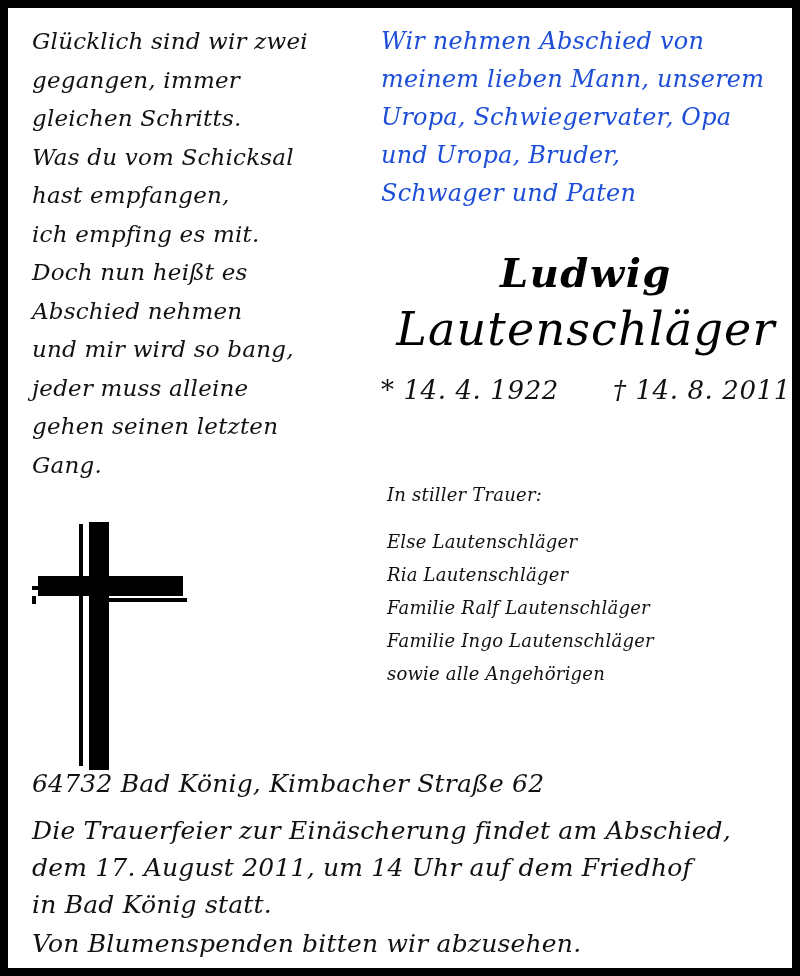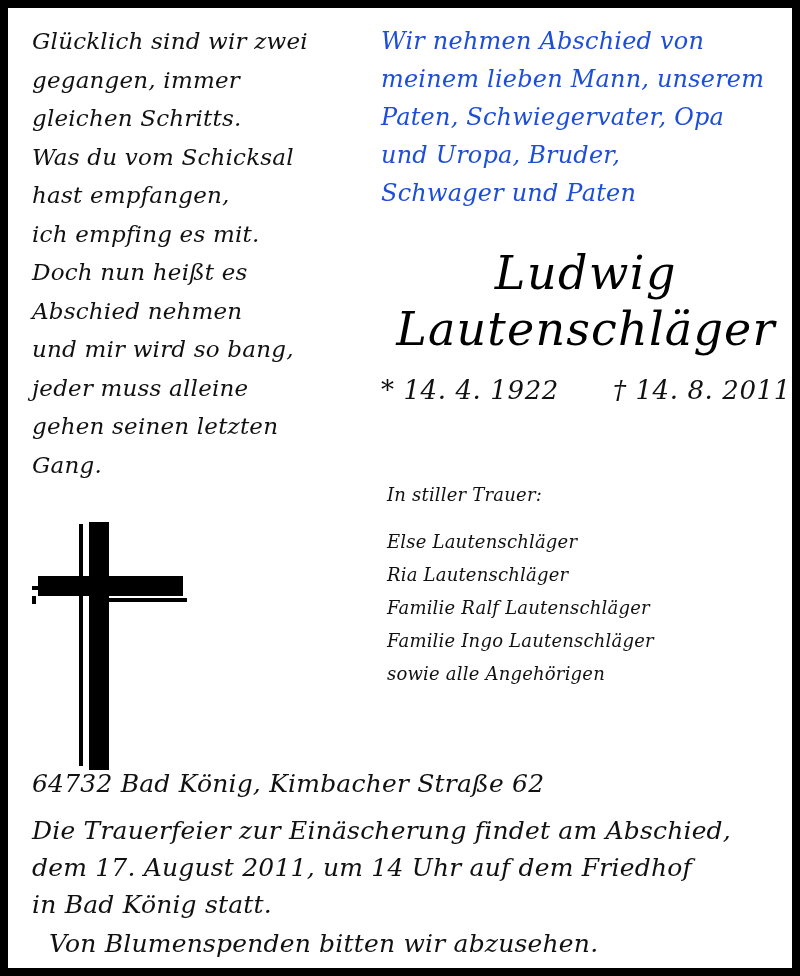--- a/index.html
+++ b/index.html
@@ -87,22 +87,22 @@
   }
   .announce .line { white-space: nowrap; }
 
   .name-block {
     text-align: center;
     margin-top: 34px;
   }
   .name-first {
     font-family: "DejaVu Serif", "Liberation Serif", serif;
     font-style: italic;
-    font-weight: 400;
-    font-size: 46px;
+    font-weight: 700;
+    font-size: 40px;
     line-height: 54px;
     letter-spacing: 1.5px;
     color: #000000;
   }
   .name-last {
     font-family: "DejaVu Serif", "Liberation Serif", serif;
     font-style: italic;
     font-weight: 400;
     font-size: 46px;
     line-height: 58px;
@@ -146,21 +146,21 @@
     bottom: 6px;
     font-family: "DejaVu Serif", "Liberation Serif", serif;
     font-style: italic;
     font-size: 25px;
     line-height: 37px;
     letter-spacing: 0.2px;
     color: #111111;
   }
   .address { margin-bottom: 10px; white-space: nowrap; }
   .details .line { white-space: nowrap; }
-  .closing { margin-top: 2px; white-space: nowrap; margin-left: 17px; }
+  .closing { margin-top: 2px; white-space: nowrap; }
 </style>
 </head>
 <body>
 
 <div class="notice">
   <div class="inner">
 
     <div class="columns">
 
       <div class="col-left">
@@ -205,21 +205,21 @@
           </svg>
         </div>
 
       </div>
 
       <div class="col-right">
 
         <div class="announce">
           <div class="line">Wir nehmen Abschied von</div>
           <div class="line">meinem lieben Mann, unserem</div>
-          <div class="line">Paten,  Schwiegervater,  Opa</div>
+          <div class="line">Uropa,  Schwiegervater,  Opa</div>
           <div class="line">und Uropa, Bruder,</div>
           <div class="line">Schwager und Paten</div>
         </div>
 
         <div class="name-block">
           <div class="name-first">Ludwig</div>
           <div class="name-last">Lautenschläger</div>
         </div>
 
         <div class="dates">

